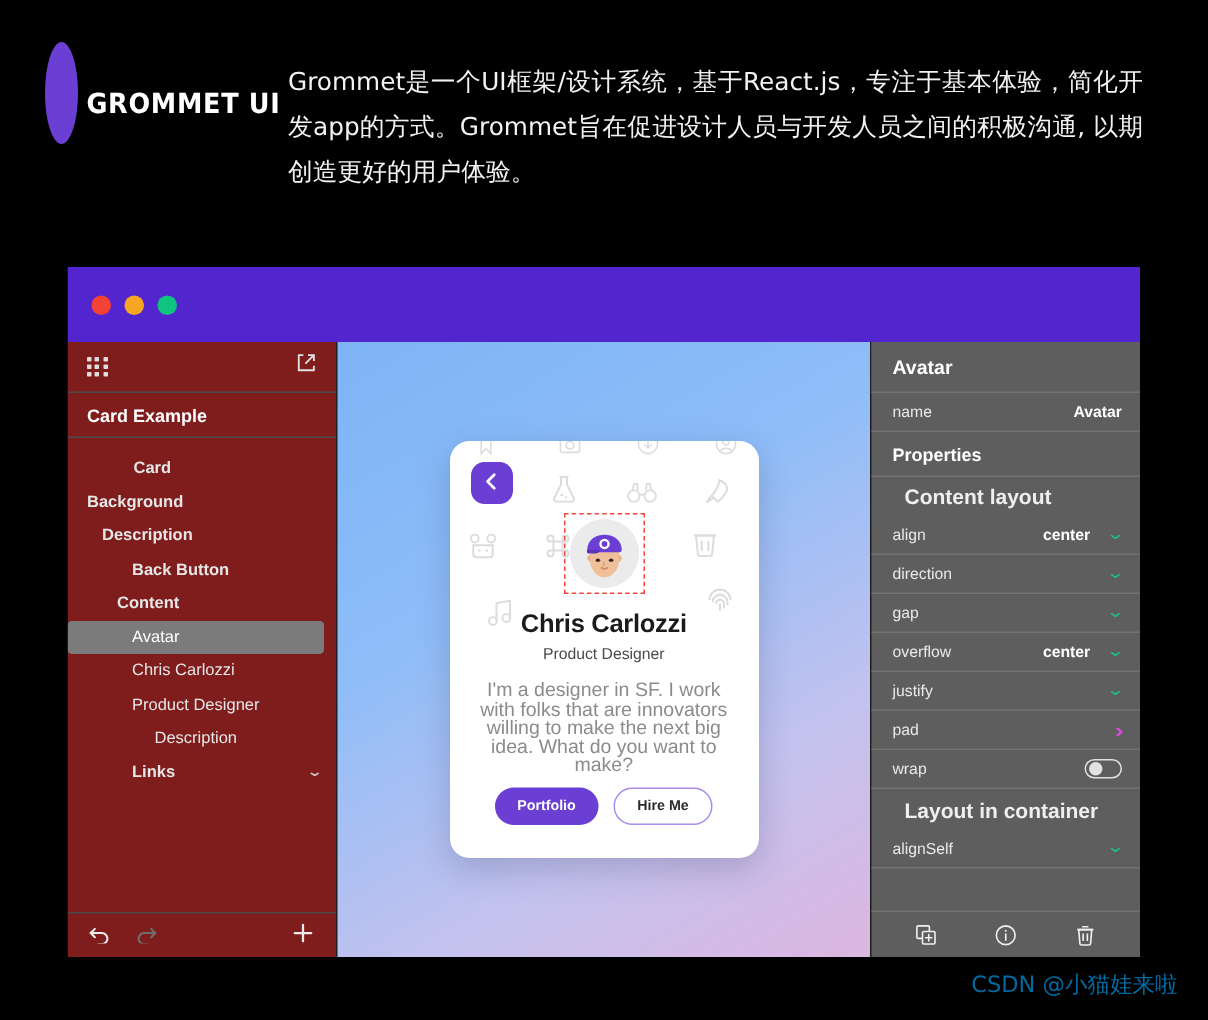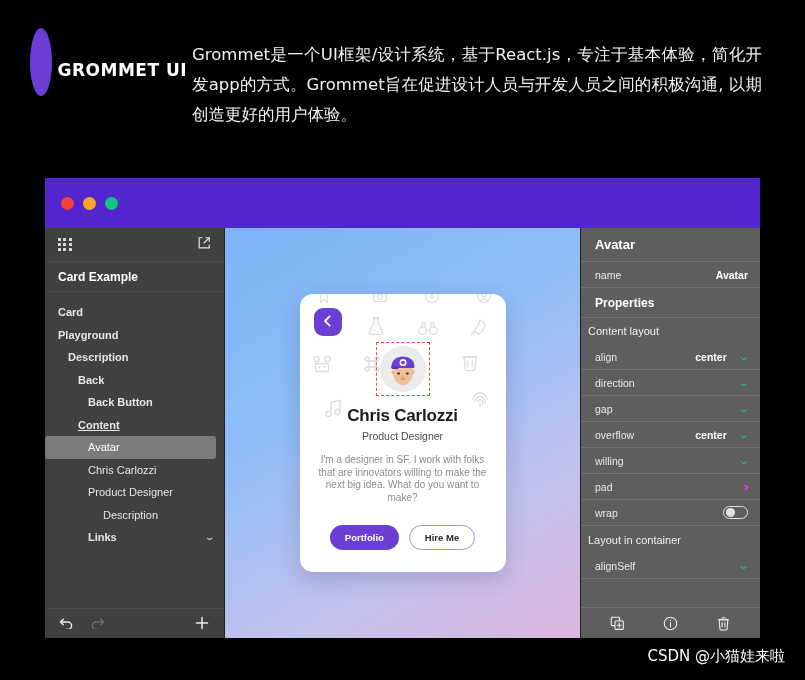--- a/index.html
+++ b/index.html
@@ -52,21 +52,21 @@
   }
   .dot { width: 13px; height: 13px; border-radius: 50%; }
   .dot.red { background: #f44336; }
   .dot.yellow { background: #f5a623; }
   .dot.green { background: #0ec47f; }
 
   .body-row { flex: 1; display: flex; min-height: 0; }
 
   
   .sidebar {
-    width: 180px; background: #404040; display: flex; flex-direction: column;
+    width: 180px; background: #7f1d1d; display: flex; flex-direction: column;
     border-right: 1px solid #1f1f1f; flex-shrink: 0;
   }
   .side-topbar {
     height: 34px; display: flex; align-items: center;
     justify-content: space-between; padding: 0 13px;
     border-bottom: 1px solid #4a4a4a;
     flex-shrink: 0;
   }
   .grid-icon { display: grid; grid-template-columns: repeat(3, 3px); gap: 2.4px; }
   .grid-icon i { width: 3px; height: 3px; background: #ddd; border-radius: 0.5px; display: block; }
@@ -140,21 +140,21 @@
     position: absolute; left: 0; right: 0; top: 112px;
     text-align: center; color: #1b1b1b;
     font-size: 17px; font-weight: bold; letter-spacing: -0.2px;
   }
   .card-role {
     position: absolute; left: 0; right: 0; top: 136px;
     text-align: center; color: #4a4a4a; font-size: 10.5px;
   }
   .card-desc {
     position: absolute; left: 14px; right: 14px; top: 160px;
-    text-align: center; color: #8b8b8b; font-size: 10px; line-height: 12.5px;
+    text-align: center; color: #8b8b8b; font-size: 13px; line-height: 12.5px;
   }
   .card-actions {
     position: absolute; left: 0; right: 0; bottom: 22px;
     display: flex; justify-content: center; gap: 10px;
   }
   .btn-primary {
     background: #6b3fd4; color: #fff; border: none;
     border-radius: 20px; padding: 6px 15px;
     font-size: 9.5px; font-weight: bold;
     font-family: inherit;
@@ -186,40 +186,40 @@
   .prop-row .val { font-weight: bold; color: #fff; font-size: 10.5px; margin-right: 12px; }
   .prop-row .val.plain { font-weight: bold; margin-right: 0; }
   .chev { color: #1fbf8f; font-size: 11px; transform: scaleX(1.4); line-height: 1; }
   .chev.magenta { color: #d948d9; }
   .section-head {
     height: 30px; display: flex; align-items: center; padding-left: 14px;
     color: #fff; font-size: 12px; font-weight: bold;
     border-bottom: 1px solid #727272; flex-shrink: 0;
   }
   .subsection {
-    height: 26px; display: flex; align-items: center; padding-left: 7px;
-    color: #efefef; font-size: 11px; font-weight: normal; flex-shrink: 0;
+    height: 26px; display: flex; align-items: center; padding-left: 22px;
+    color: #efefef; font-size: 14px; font-weight: bold; flex-shrink: 0;
   }
   .toggle {
     width: 25px; height: 13px; border-radius: 8px;
     border: 1.3px solid #e2e2e2; background: transparent;
     display: flex; align-items: center; padding: 0 1.5px;
   }
   .toggle i { width: 9px; height: 9px; border-radius: 50%; background: #e2e2e2; display: block; }
   .props-spacer { flex: 1; border-bottom: 1px solid #727272; }
   .props-bottombar {
     height: 30px; display: flex; align-items: center;
     justify-content: space-around; padding: 0 10px; flex-shrink: 0;
   }
   .pb-icon { color: #efefef; display: flex; align-items: center; }
 
   
   .watermark {
     position: absolute; right: 20px; bottom: 14px;
-    color: #ffffff; font-size: 15px;
+    color: #0369a1; font-size: 15px;
     font-family: "DejaVu Sans", sans-serif;
   }
 </style>
 </head>
 <body>
 
 <div class="banner">
   <div class="logo-block">
     <div class="logo-ring"></div>
     <div class="logo-word">GROMMET UI</div>
@@ -255,36 +255,33 @@
             <path d="M6 2H2.5v11.5H14V10"></path>
               <path d="M9.5 2H14v4.5"></path>
               <path d="M14 2L7.5 8.5"></path>
           </svg>
         </span>
       </div>
 
       <div class="side-title">Card Example</div>
 
       <div class="tree" id="tree-host">
+          <div class="tree-item bold" style="padding-left: 13px; margin-left: 31px;">
+            <span class="label">Card</span>
+          </div>
           <div class="tree-item bold" style="padding-left: 13px;">
-            <span class="label">Card</span>
-          </div>
-          <div class="tree-item bold" style="padding-left: 13px;">
-            <span class="label">Playground</span>
+            <span class="label">Background</span>
           </div>
           <div class="tree-item bold" style="padding-left: 23px;">
             <span class="label">Description</span>
           </div>
-          <div class="tree-item bold" style="padding-left: 33px;">
-            <span class="label">Back</span>
-          </div>
           <div class="tree-item bold" style="padding-left: 43px;">
             <span class="label">Back Button</span>
           </div>
-          <div class="tree-item bold" style="padding-left: 33px; text-decoration: underline;">
+          <div class="tree-item bold" style="padding-left: 33px;">
             <span class="label">Content</span>
           </div>
           <div class="tree-item selected" style="padding-left: 43px;">
             <span class="label">Avatar</span>
           </div>
           <div class="tree-item" style="padding-left: 43px;">
             <span class="label">Chris Carlozzi</span>
           </div>
           <div class="tree-item" style="padding-left: 43px;">
             <span class="label">Product Designer</span>
@@ -453,21 +450,21 @@
             <span class="key">gap</span>
             <span class="val"></span>
             <span class="chev">⌄</span>
           </div>
           <div class="prop-row">
             <span class="key">overflow</span>
             <span class="val">center</span>
             <span class="chev">⌄</span>
           </div>
           <div class="prop-row">
-            <span class="key">willing</span>
+            <span class="key">justify</span>
             <span class="val"></span>
             <span class="chev">⌄</span>
           </div>
           <div class="prop-row">
             <span class="key">pad</span>
             <span class="val"></span>
             <span class="chev magenta" style="font-size: 13px; font-weight: bold;">›</span>
           </div>
           <div class="prop-row">
             <span class="key">wrap</span>

